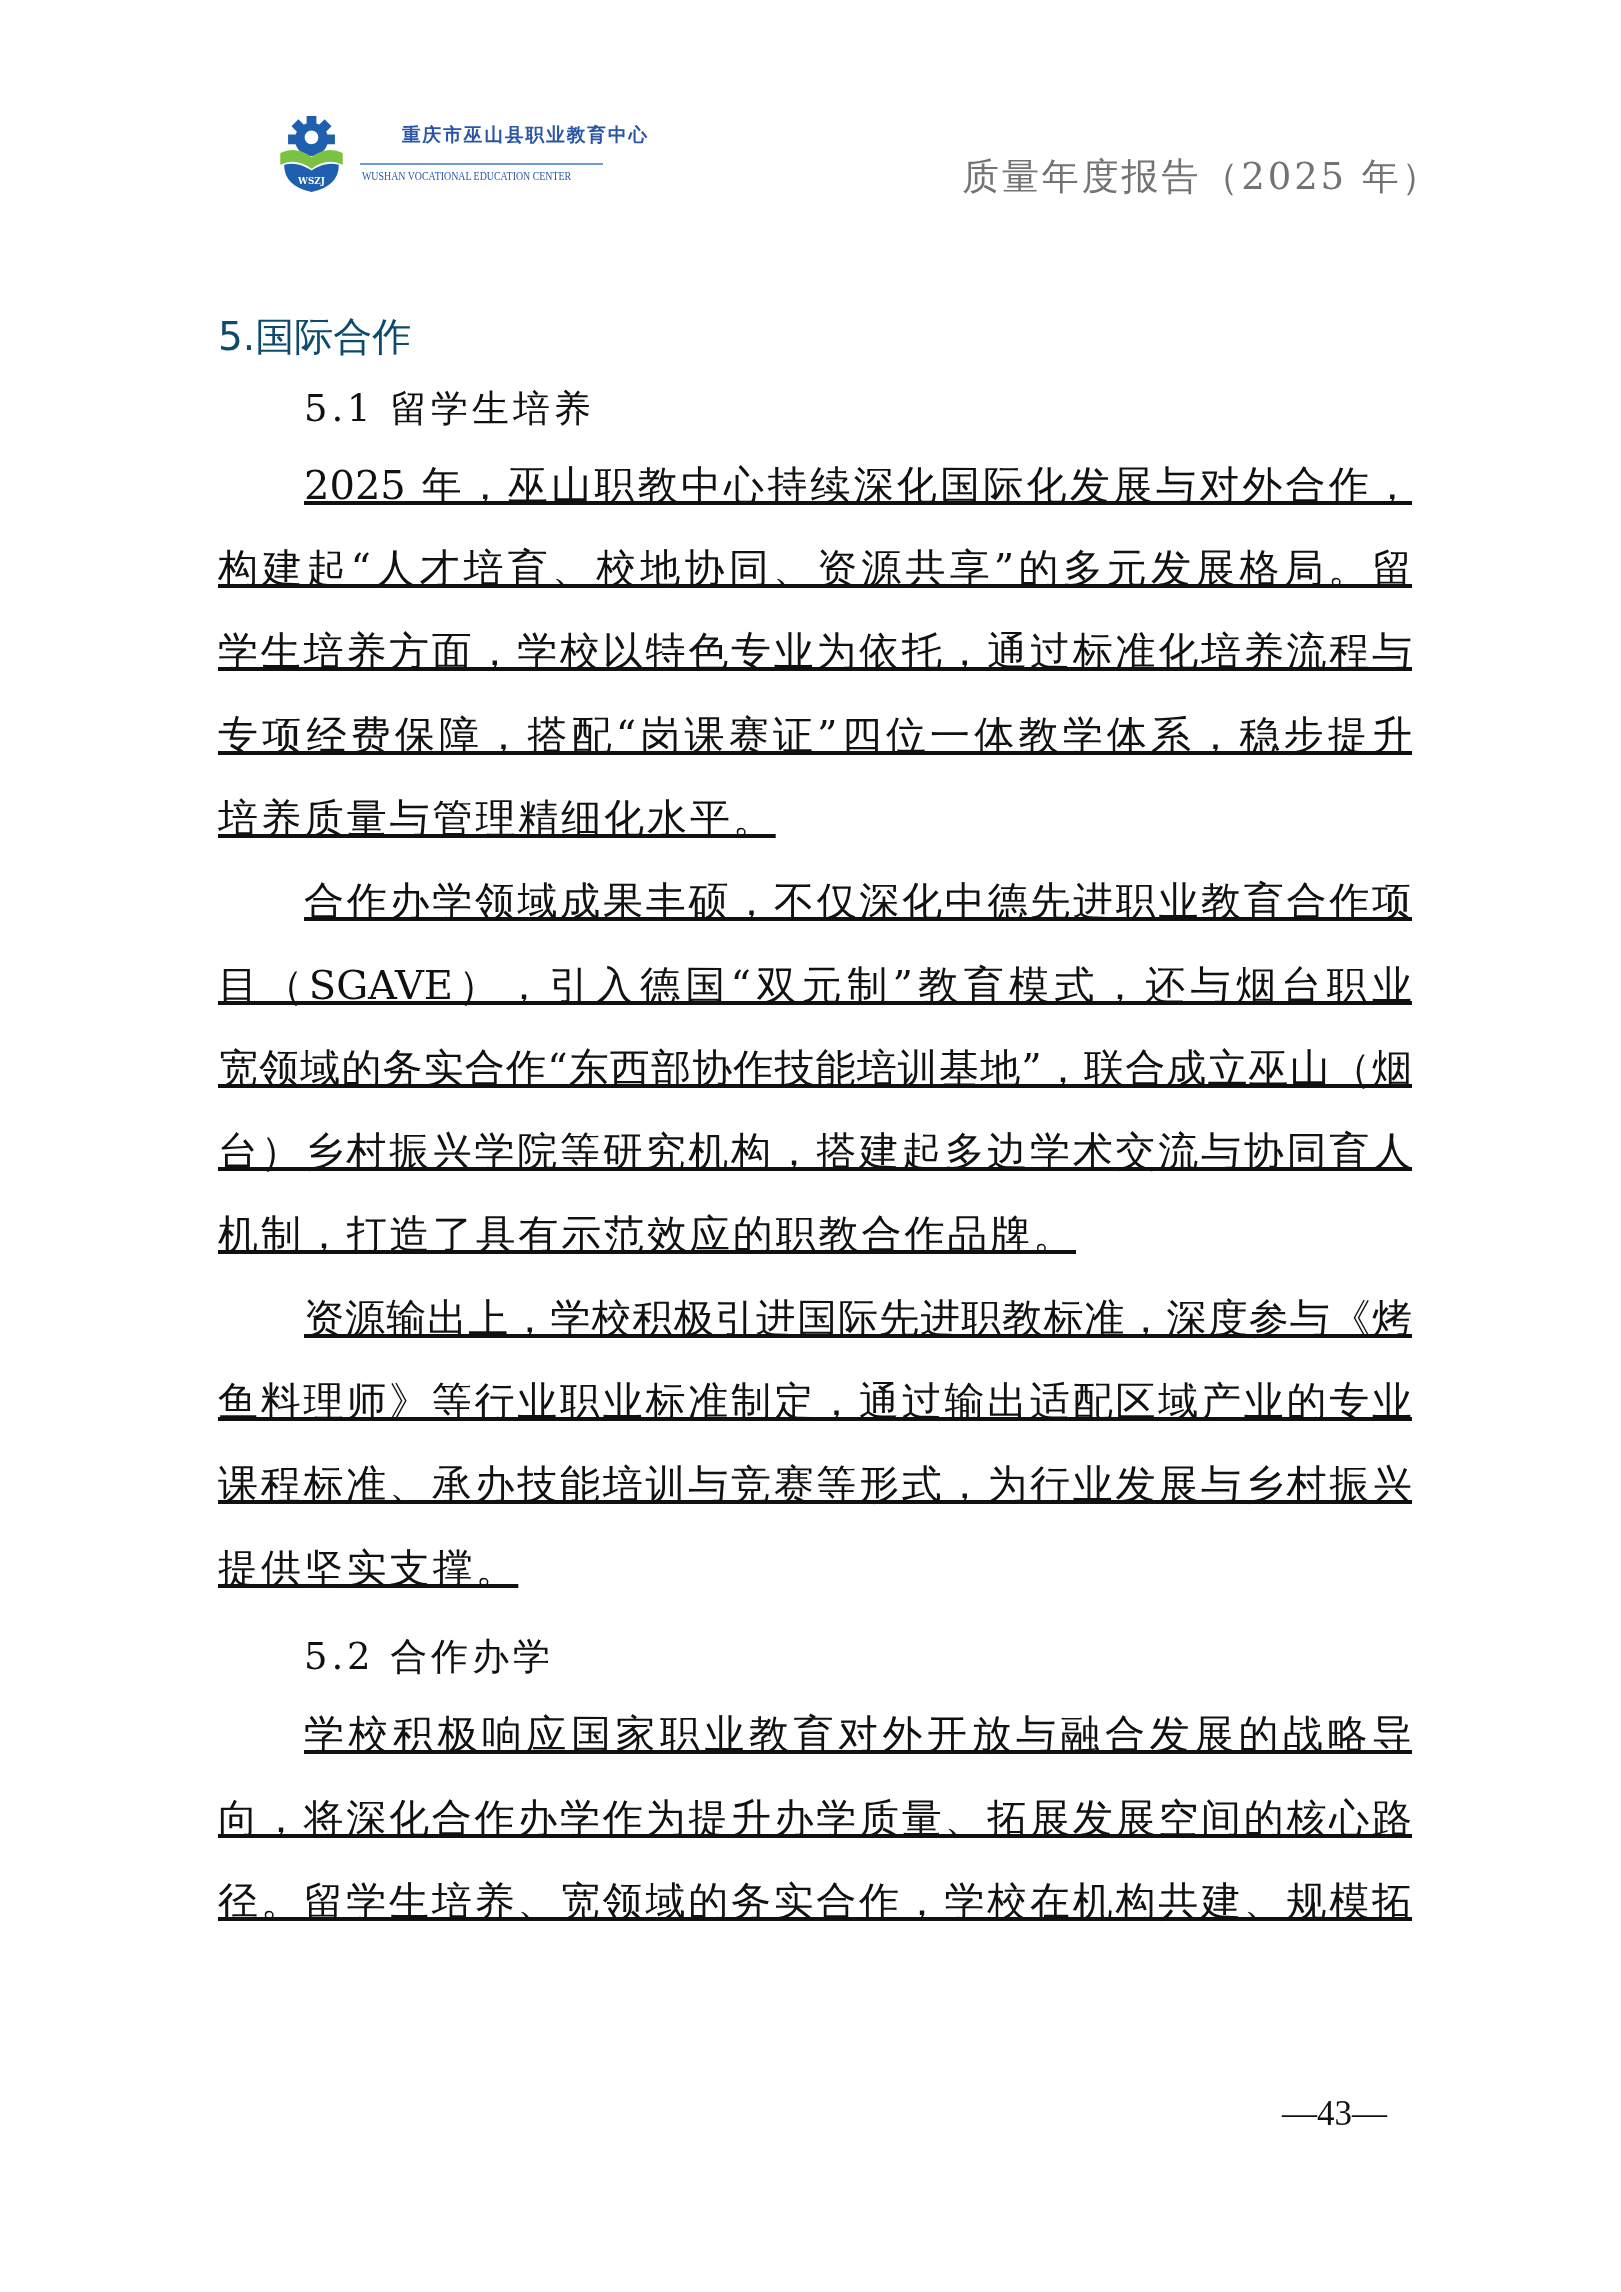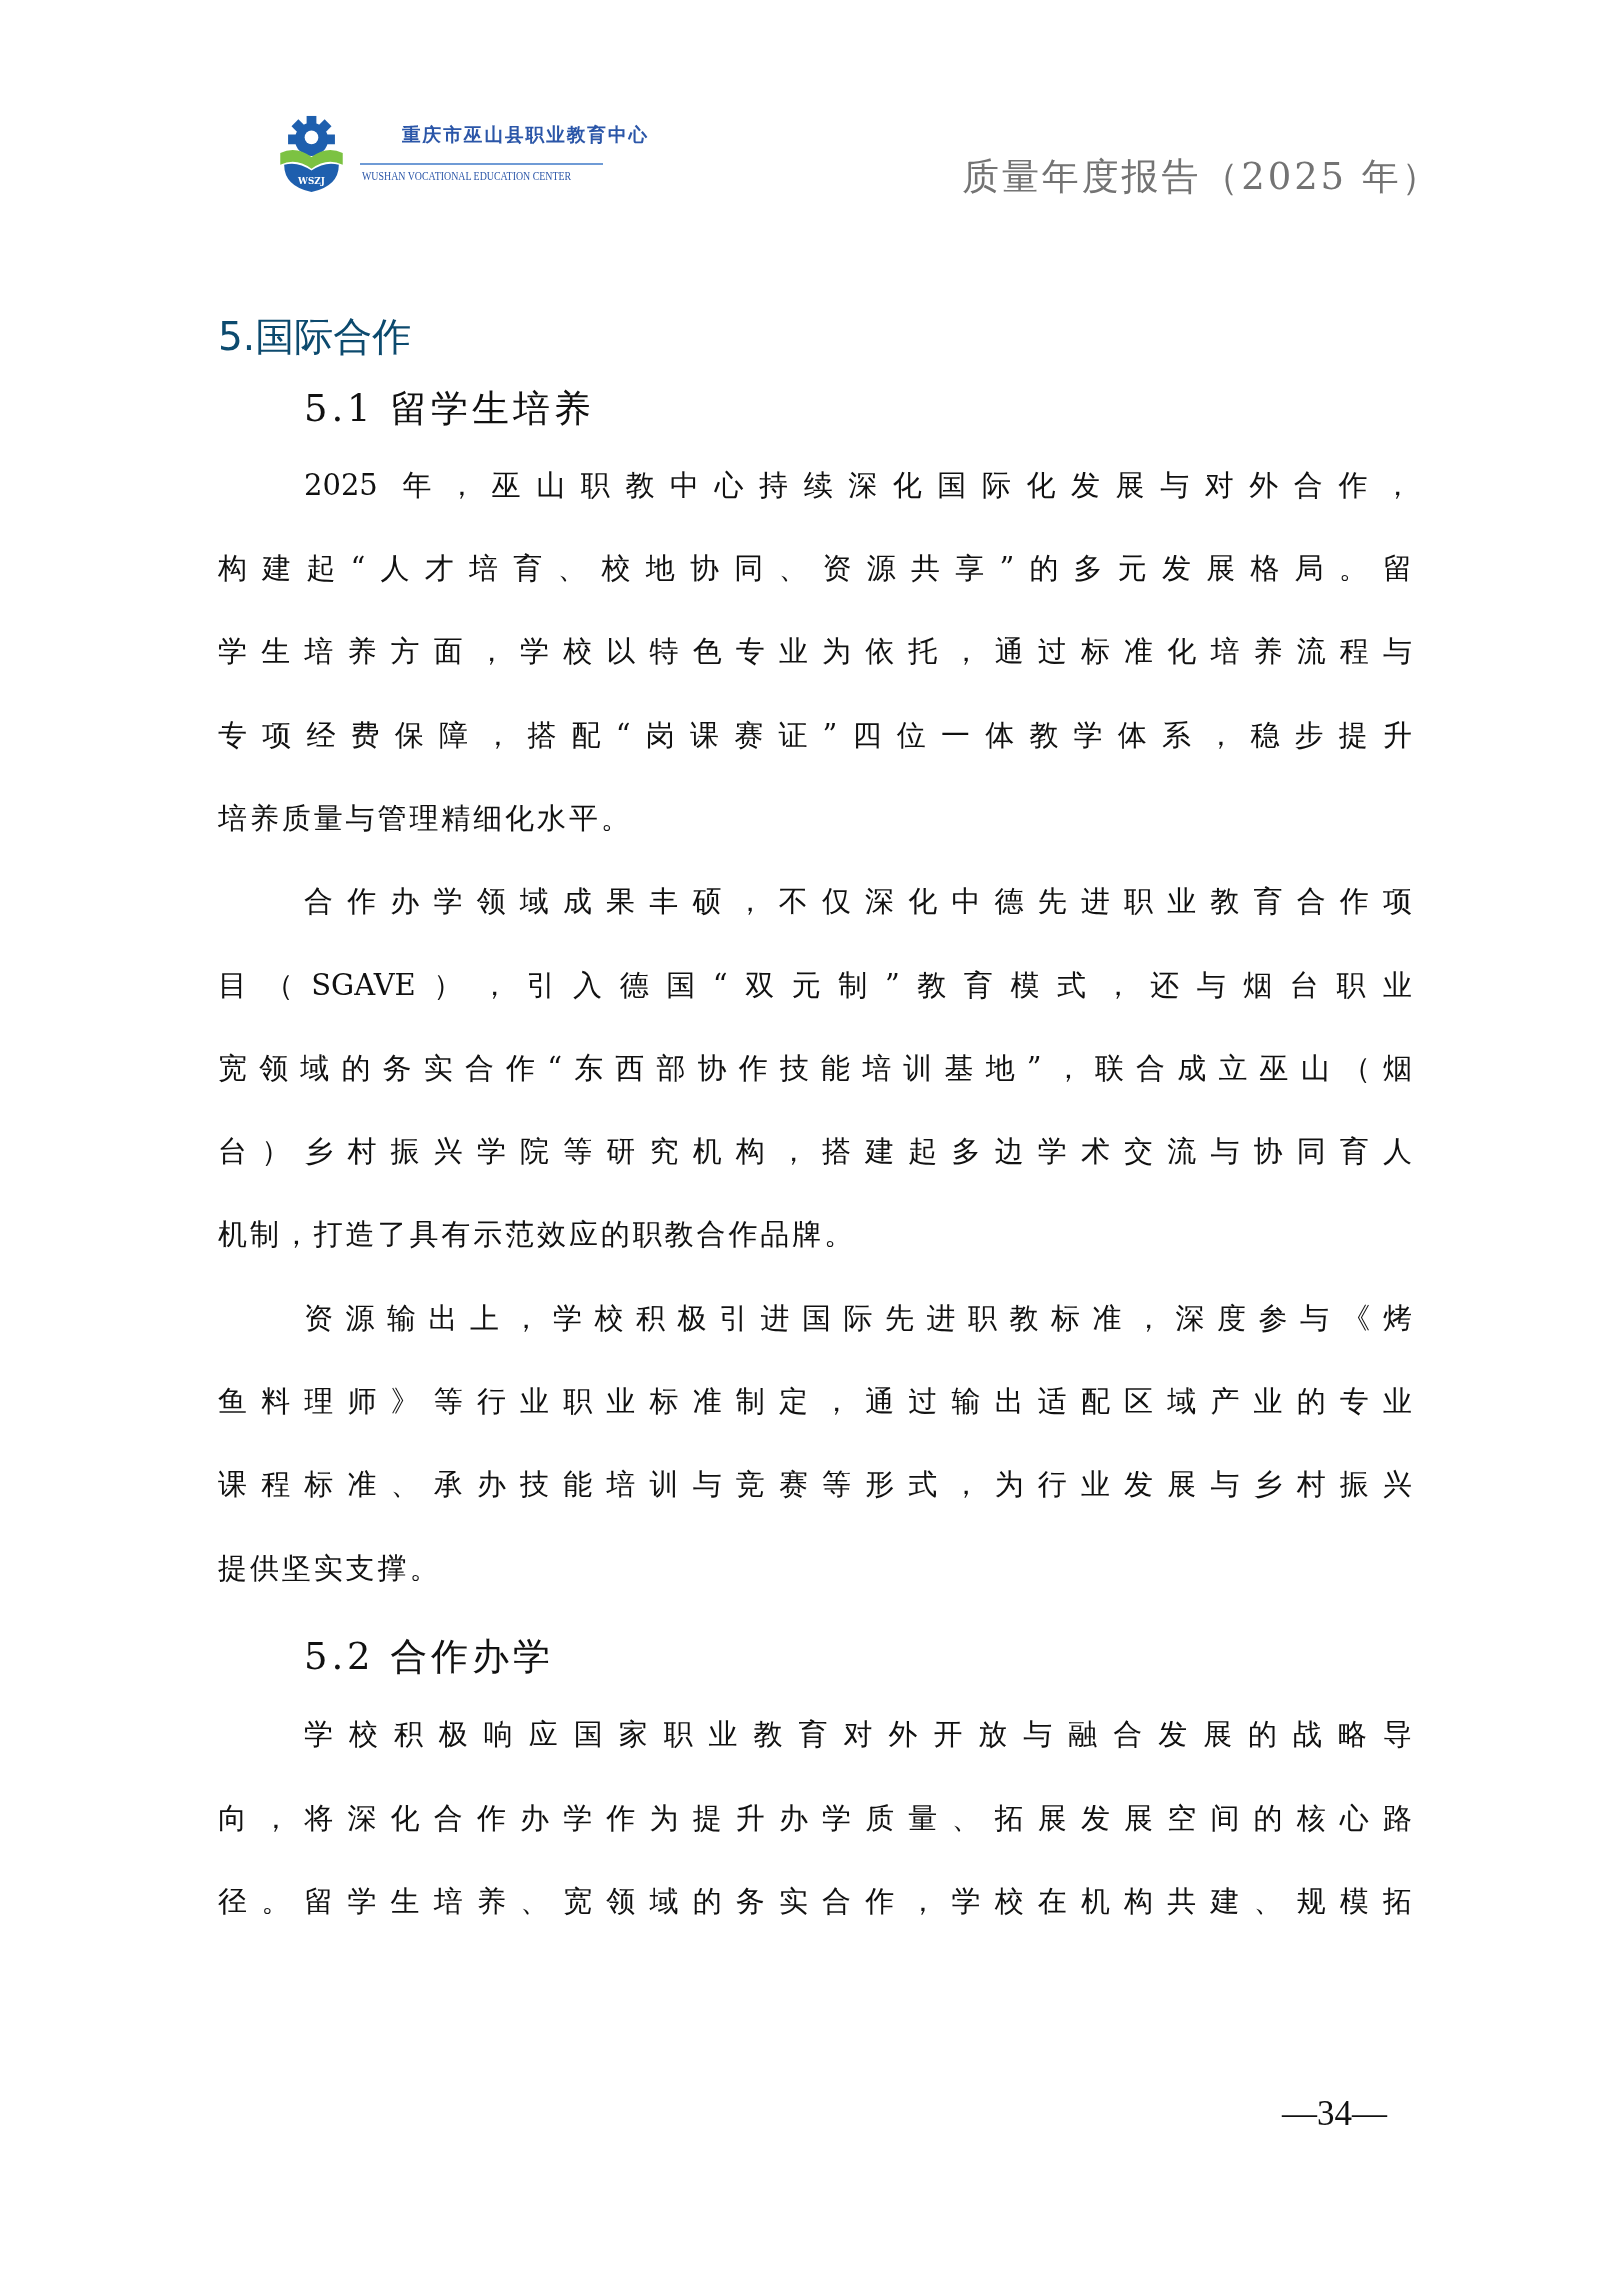--- a/index.html
+++ b/index.html
@@ -11,22 +11,22 @@
              letter-spacing:2px; font-family:"DejaVu Sans", sans-serif; white-space:nowrap;margin-left:40px; }
   .logo-rule { position:absolute; left:84px; top:49px; width:243px; height:2px; background:#6f9bd6; }
   .logo-en { position:absolute; left:86px; top:55px; font-size:12.7px; color:#2b56a8;
              font-family:"Liberation Serif", serif; white-space:nowrap; transform:scaleX(0.78); transform-origin:left; }
   .report-title { position:absolute; left:962px; top:152px; font-size:37px; color:#737373;
                   font-family:"DejaVu Serif", serif; letter-spacing:2.9px; white-space:nowrap; }
   .h1 { position:absolute; left:218px; top:310px; font-size:39px; font-family:"DejaVu Sans", sans-serif;
         color:#0c4a6e; white-space:nowrap; }
   .h2 { position:absolute; left:304px; top:384px; font-size:37px; letter-spacing:3.9px; white-space:nowrap; }
   .h2b { font-weight:normal; }
-  .line { position:absolute; left:218px; width:1194px; font-size:29px; white-space:nowrap;
-          text-align:justify; text-align-last:justify; height:45px; line-height:45px; }
+  .line { position:absolute; left:218px; width:1194px; font-size:40px; white-space:nowrap;
+          text-align:justify; text-align-last:justify; height:45px; line-height:45px;text-decoration:underline; }
   .line.indent { left:304px; width:1108px; }
   .line.last { text-align-last:left; letter-spacing:2.9px; }
   .page-num { position:absolute; left:1282px; top:2094px; font-size:35px; font-family:"Liberation Serif", serif; white-space:nowrap; }
 </style>
 </head>
 <body>
 
 <div class="logo">
   <svg class="logo-mark" viewBox="0 0 72 84">
     <g fill="#1e5fae">
@@ -67,14 +67,14 @@
 <div class="line indent" style="top:1296px">资源输出上，学校积极引进国际先进职教标准，深度参与《烤</div>
 <div class="line" style="top:1379px">鱼料理师》等行业职业标准制定，通过输出适配区域产业的专业</div>
 <div class="line" style="top:1462px">课程标准、承办技能培训与竞赛等形式，为行业发展与乡村振兴</div>
 <div class="line last" style="top:1546px">提供坚实支撑。</div>
 
 <div class="h2 h2b" style="top:1632px">5.2 合作办学</div>
 <div class="line indent" style="top:1712px">学校积极响应国家职业教育对外开放与融合发展的战略导</div>
 <div class="line" style="top:1796px">向，将深化合作办学作为提升办学质量、拓展发展空间的核心路</div>
 <div class="line" style="top:1879px">径。留学生培养、宽领域的务实合作，学校在机构共建、规模拓</div>
 
-<div class="page-num">—34—</div>
+<div class="page-num">—43—</div>
 
 
 </body></html>

